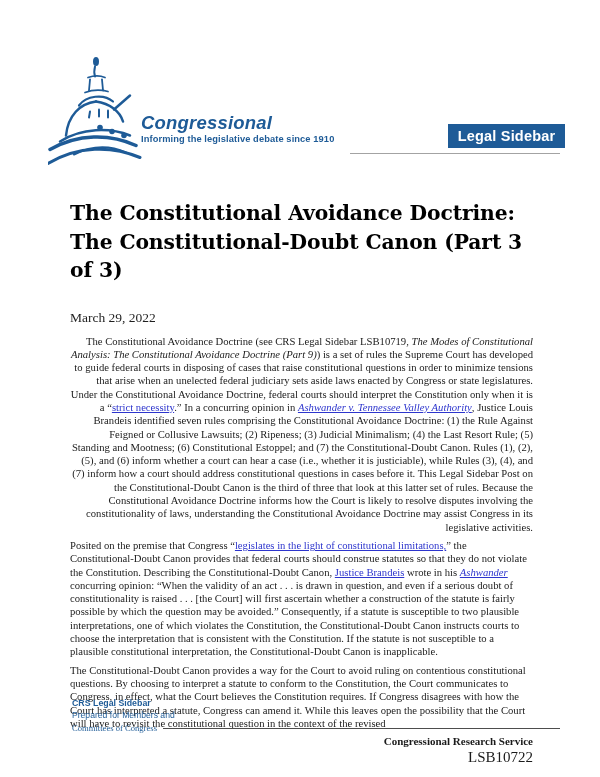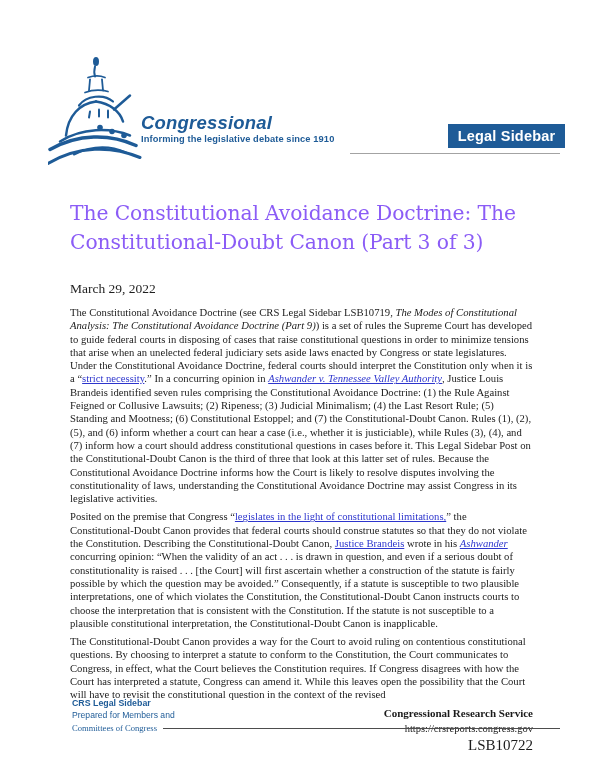--- a/index.html
+++ b/index.html
@@ -26,25 +26,25 @@
   .brand .tagline{font-size:9.3px;line-height:10px;margin-top:3px;font-weight:bold;
                   font-style:normal;letter-spacing:.1px;}
   .header-rule{position:absolute;left:350px;top:135px;width:210px;border-top:1.5px solid #a3a3a3;}
   .badge{position:absolute;left:448px;top:106px;width:117px;height:24px;
          background:var(--crs-blue);color:#ffffff;
          font-family:"Liberation Sans",sans-serif;font-weight:bold;font-size:14.5px;
          display:flex;align-items:center;justify-content:center;letter-spacing:.2px;}
   
   main{padding:181px 67px 0 70px;}
   h1{margin:0;font-family:"DejaVu Serif","Liberation Serif",serif;
-     font-weight:normal;font-size:20.3px;line-height:28.5px;color:#8b5cf6;
+     font-weight:bold;font-size:20.3px;line-height:28.5px;color:#000000;
      letter-spacing:-0.1px;max-width:486px;}
   .doc-date{margin-top:25px;font-size:13.5px;color:#1f1f1f;}
   #paragraphs p{margin:5px 0 0 0;font-size:10.65px;line-height:13.3px;text-align:left;}
-  #paragraphs p:first-child{margin-top:9px;}
+  #paragraphs p:first-child{margin-top:9px;text-align:right;}
   #paragraphs .i{font-style:italic;}
   #paragraphs a.lnk{color:var(--link-blue);text-decoration:underline;text-decoration-thickness:.5px;}
   .footer-right{margin-top:3px;text-align:right;}
   .footer-right .f-org{font-weight:bold;font-size:11px;line-height:16px;}
   .footer-right .f-url{font-size:10.5px;line-height:16px;}
   .footer-right .f-id{font-size:15px;line-height:16px;}
   
   .footer-left{position:absolute;left:72px;top:680px;width:488px;
                font-family:"Liberation Sans",sans-serif;color:var(--crs-blue);}
   .footer-left .fl1{font-weight:bold;font-size:8.8px;line-height:11px;}
@@ -94,21 +94,20 @@
     <div class="doc-date">March 29, 2022</div>
 
     <div id="paragraphs">
         <p><span>The Constitutional Avoidance Doctrine (see CRS Legal Sidebar LSB10719, </span><span class="i">The Modes of Constitutional Analysis: The Constitutional Avoidance Doctrine (Part 9)</span><span>) is a set of rules the Supreme Court has developed to guide federal courts in disposing of cases that raise constitutional questions in order to minimize tensions that arise when an unelected federal judiciary sets aside laws enacted by Congress or state legislatures. Under the Constitutional Avoidance Doctrine, federal courts should interpret the Constitution only when it is a “</span><a class="lnk" href="#">strict necessity</a><span>.” In a concurring opinion in </span><a class="lnk i" href="#">Ashwander v. Tennessee Valley Authority</a><span>, Justice Louis Brandeis identified seven rules comprising the Constitutional Avoidance Doctrine: (1) the Rule Against Feigned or Collusive Lawsuits; (2) Ripeness; (3) Judicial Minimalism; (4) the Last Resort Rule; (5) Standing and Mootness; (6) Constitutional Estoppel; and (7) the Constitutional-Doubt Canon. Rules (1), (2), (5), and (6) inform whether a court can hear a case (i.e., whether it is justiciable), while Rules (3), (4), and (7) inform how a court should address constitutional questions in cases before it. This Legal Sidebar Post on the Constitutional-Doubt Canon is the third of three that look at this latter set of rules. Because the Constitutional Avoidance Doctrine informs how the Court is likely to resolve disputes involving the constitutionality of laws, understanding the Constitutional Avoidance Doctrine may assist Congress in its legislative activities.</span></p>
         <p><span>Posited on the premise that Congress “</span><a class="lnk" href="#">legislates in the light of constitutional limitations,</a><span>” the Constitutional-Doubt Canon provides that federal courts should construe statutes so that they do not violate the Constitution. Describing the Constitutional-Doubt Canon, </span><a class="lnk" href="#">Justice Brandeis</a><span> wrote in his </span><a class="lnk i" href="#">Ashwander</a><span> concurring opinion: “When the validity of an act . . . is drawn in question, and even if a serious doubt of constitutionality is raised . . . [the Court] will first ascertain whether a construction of the statute is fairly possible by which the question may be avoided.” Consequently, if a statute is susceptible to two plausible interpretations, one of which violates the Constitution, the Constitutional-Doubt Canon instructs courts to choose the interpretation that is consistent with the Constitution. If the statute is not susceptible to a plausible constitutional interpretation, the Constitutional-Doubt Canon is inapplicable.</span></p>
         <p><span>The Constitutional-Doubt Canon provides a way for the Court to avoid ruling on contentious constitutional questions. By choosing to interpret a statute to conform to the Constitution, the Court communicates to Congress, in effect, what the Court believes the Constitution requires. If Congress disagrees with how the Court has interpreted a statute, Congress can amend it. While this leaves open the possibility that the Court will have to revisit the constitutional question in the context of the revised</span></p>
       </div>
 
     <div class="footer-right">
       <div class="f-org">Congressional Research Service</div>
-      <div class="f-url">https://crsreports.congress.gov</div>
       <div class="f-id">LSB10722</div>
     </div>
   </main>
 
   <div class="footer-left">
     <div class="fl1">CRS Legal Sidebar</div>
     <div class="fl2">Prepared for Members and</div>
     <div class="fl3-row">
       <span class="fl3">Committees of Congress</span>
       <span class="fl-rule"></span>

